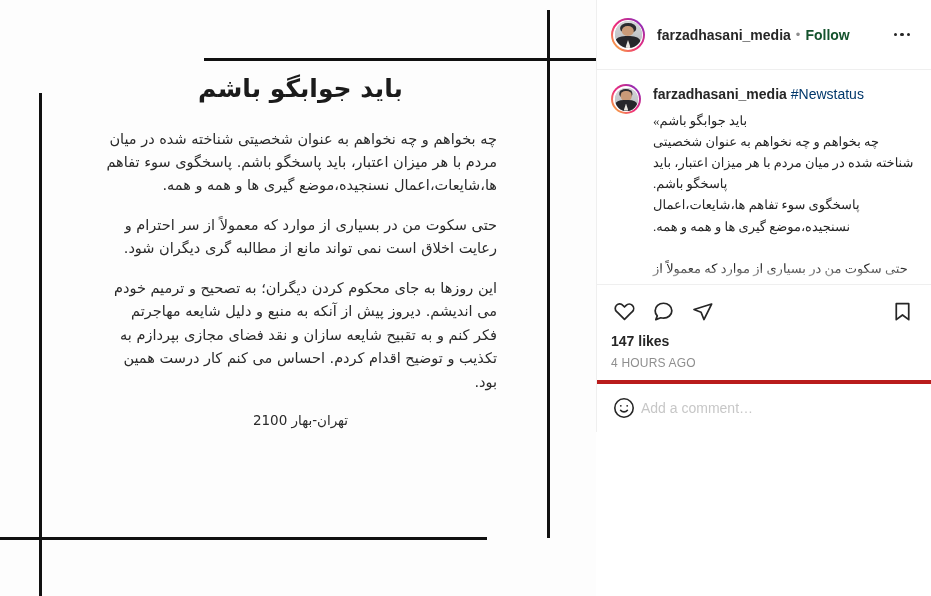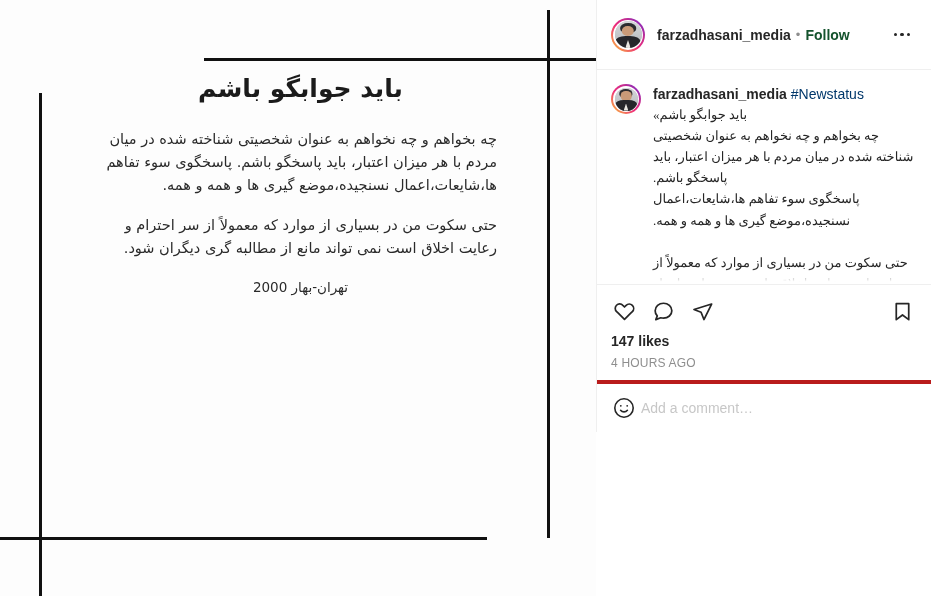--- a/index.html
+++ b/index.html
@@ -268,20 +268,21 @@
   }
 
   .caption-body {
     flex: 1 1 auto;
     min-width: 0;
   }
   .caption-firstline {
     font-size: 14px;
     line-height: 1.45;
     color: #262626;
+    margin-bottom: 6px;
   }
   .caption-firstline .cap-user {
     font-weight: bold;
     color: #262626;
     cursor: pointer;
   }
   .caption-firstline .cap-tag {
     color: #00376b;
     cursor: pointer;
     margin-right: 0;
@@ -390,22 +391,25 @@
     <div class="rule rule-left-v"></div>
 
     <div class="media-inner">
       <h1 class="post-title">باید جوابگو باشم</h1>
 
       <p class="post-para">چه بخواهم و چه نخواهم به عنوان شخصیتی شناخته شده در میان مردم با هر میزان اعتبار، باید پاسخگو باشم.
 پاسخگوی سوء تفاهم ها،شایعات،اعمال نسنجیده،موضع گیری ها و همه و همه.</p>
 
       <p class="post-para">حتی سکوت من در بسیاری از موارد که معمولاً از سر احترام و رعایت اخلاق است نمی تواند مانع از مطالبه گری دیگران شود.</p>
 
-
-      <p class="post-signature">تهران-بهار 2000</p>
+      <p class="post-para">این روزها به جای محکوم کردن دیگران؛ به تصحیح و ترمیم خودم می اندیشم.
+دیروز پیش از آنکه به منبع و دلیل شایعه مهاجرتم فکر کنم و به تقبیح شایعه سازان و نقد فضای مجازی بپردازم به تکذیب و توضیح اقدام کردم.
+احساس می کنم کار درست همین بود.</p>
+
+      <p class="post-signature">تهران-بهار 2100</p>
     </div>
   </div>
 
   <div class="side-pane">
 
     <div class="post-header">
       <div class="avatar-ring">
         <div class="avatar-inner">
           <div class="avatar-photo">
             <span class="bg"></span>

